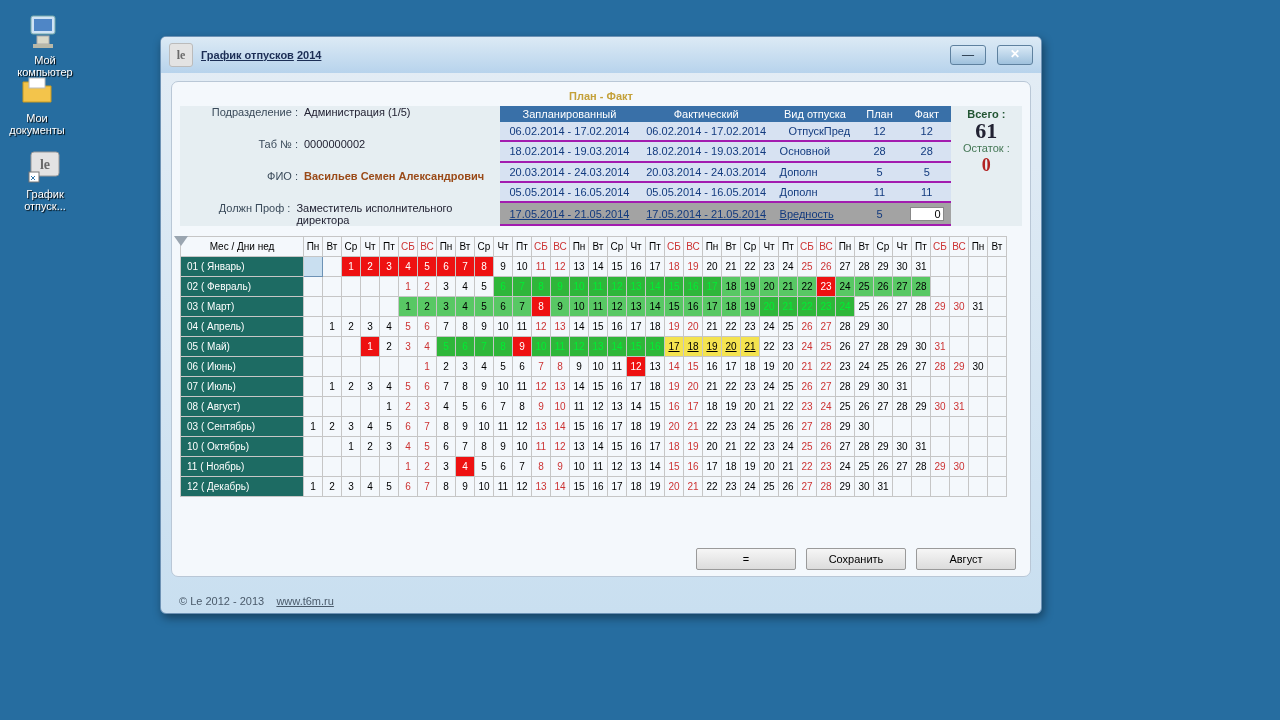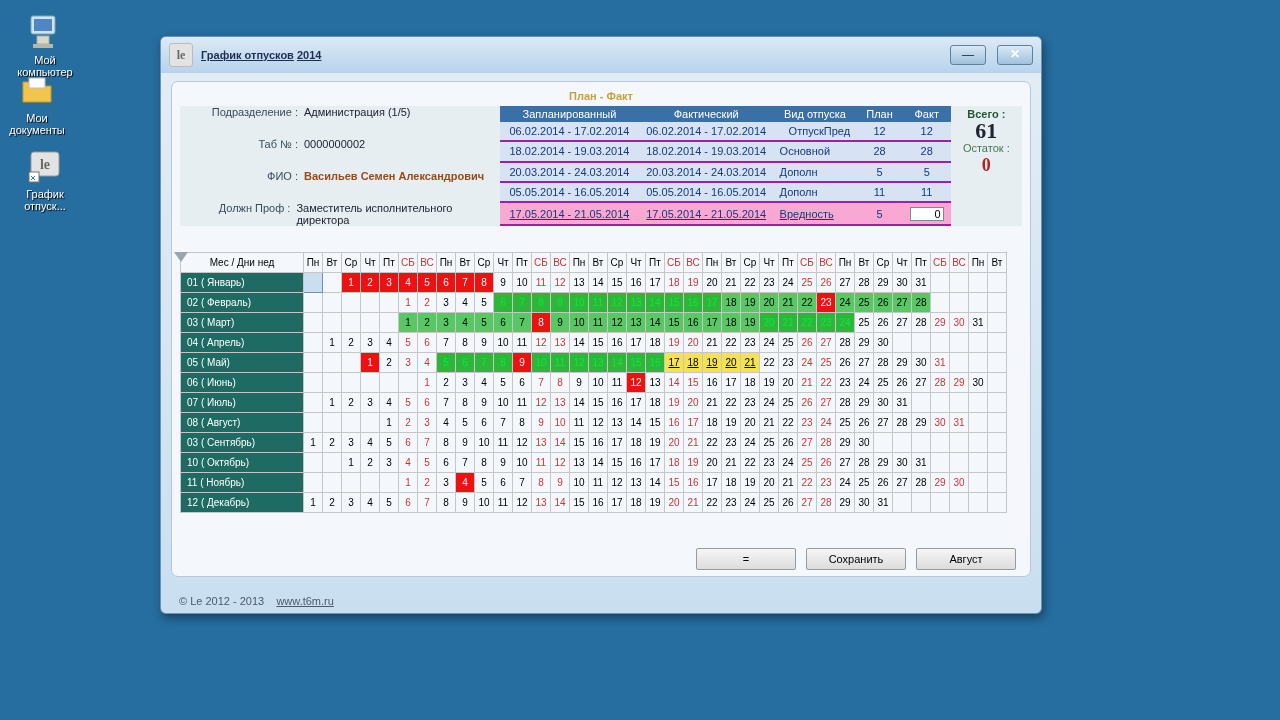--- a/index.html
+++ b/index.html
@@ -20,28 +20,28 @@
 .top-grid{display:flex;gap:0;align-items:stretch}
 .emp-box{width:320px;background:#e6eef2;padding:0 6px;display:flex;flex-direction:column;gap:20px}
 .emp-row{display:flex}
 .emp-row .k{width:112px;text-align:right;color:#3a4a5a;padding-right:6px}
 .emp-row .v{color:#223}
 .emp-row .v.brown{color:#9a4a18;font-weight:bold}
 .plan-tbl{border-collapse:collapse;font-size:11px}
 .plan-tbl th{background:#3970a8;color:#fff;font-weight:normal;padding:2px 6px}
 .plan-tbl td{background:#d7e2f2;padding:2px 6px;text-align:center;color:#123a7e;border-bottom:2px solid #a21caf}
 .plan-tbl td.lnk{text-decoration:underline}
-.plan-tbl tr.sel td{background:#f9a8d4}
+.plan-tbl tr.sel td{background:#a3a3a3}
 .plan-tbl input{width:28px;font-size:11px;border:1px solid #888;text-align:right;padding:0 2px}
 .totals{width:70px;background:#e6eef2;text-align:center;padding:2px 2px;display:flex;flex-direction:column;justify-content:flex-start}
 .totals .lblT{font-weight:bold;color:#253}
 .totals .big{font: bold 22px/1 Tahoma;color:#223;margin:0}
 .totals .rem-l{color:#475;}
 .totals .rem-v{font:bold 18px/1 Tahoma;color:#b22222;margin-top:2px}
-.cal-wrap{margin-top:26px;position:relative}
+.cal-wrap{margin-top:10px;position:relative}
 .toggle-tri{position:absolute;left:-6px;top:0;width:0;height:0;border-left:7px solid transparent;border-right:7px solid transparent;border-top:10px solid #9aa5b0;cursor:pointer}
 .cal{border-collapse:collapse;font-size:10px;table-layout:fixed}
 .cal th,.cal td{border:1px solid #c6c6c6;text-align:center;padding:0;height:19px}
 .cal th{background:#f4f8fc;font-weight:normal}
 .cal th.mon-h{width:116px}
 .cal th.d{width:18px}
 .cal th.we{color:#c33}
 .cal td.mon{background:#1d6b63;color:#fff;text-align:left;padding-left:6px;width:116px}
 .cal td.d{width:18px}
 .cal td.blank{background:#f4f8fc}

